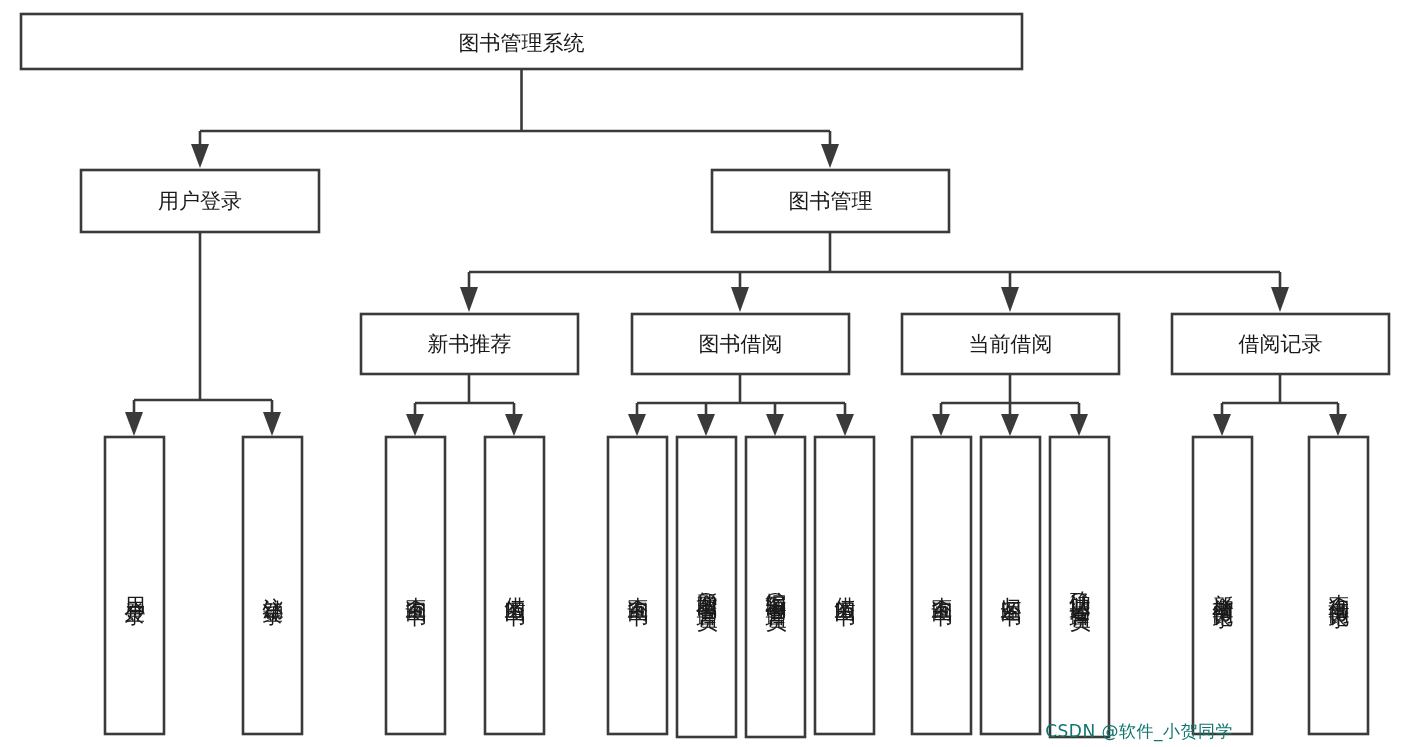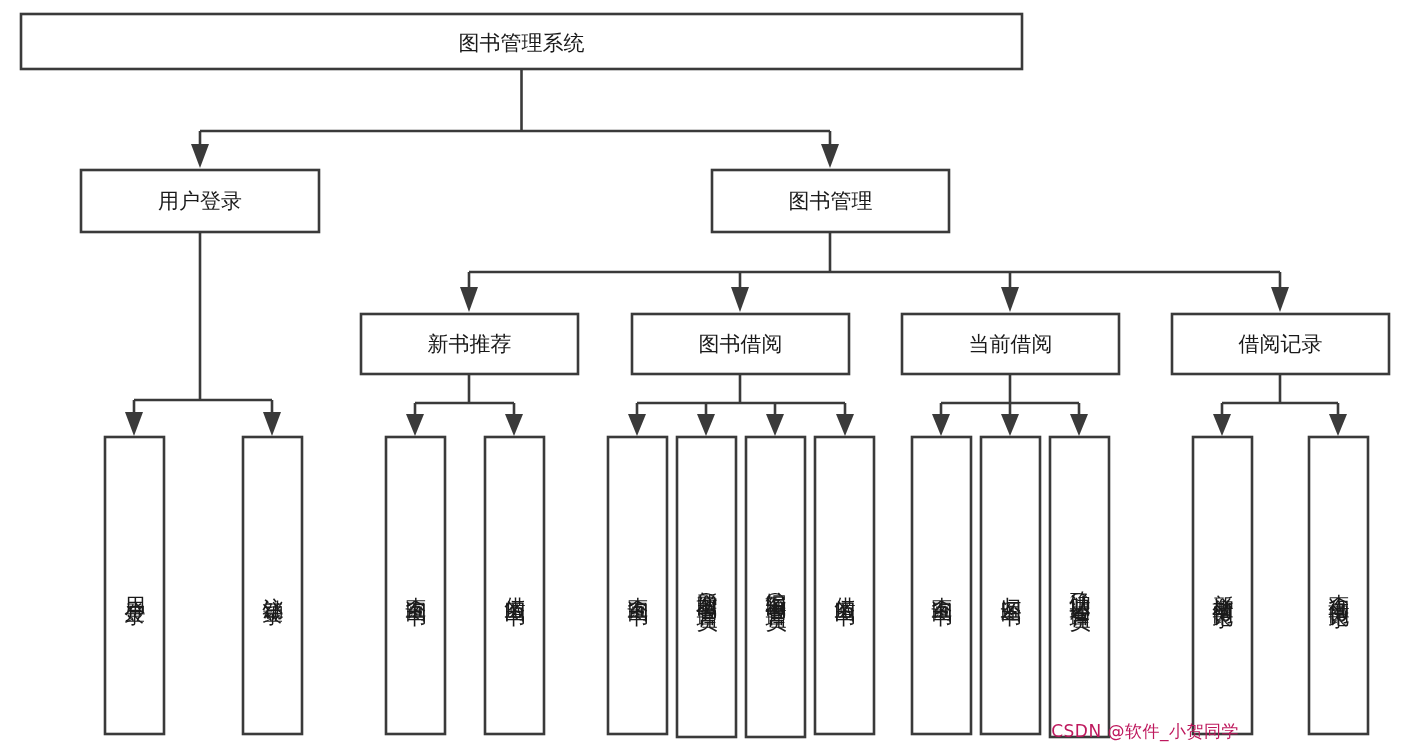--- a/index.html
+++ b/index.html
@@ -58,25 +58,25 @@
     letter-spacing: 3px;
     display: flex;
     align-items: center;
     justify-content: center;
     line-height: 1;
     white-space: nowrap;
     pointer-events: none;
   }
   .watermark {
     position: absolute;
-    right: 2px;
+    right: 8px;
     bottom: 4px;
     font-family: "DejaVu Sans", "Liberation Sans", sans-serif;
     font-size: 17px;
-    color: #be185d;
+    color: #0f766e;
     letter-spacing: 0.5px;
     white-space: nowrap;
   }
 </style>
 </head>
 <body>
 
 <div id="diagram-root">
 
   <svg class="diagram-svg" viewBox="0 0 1405 747">

